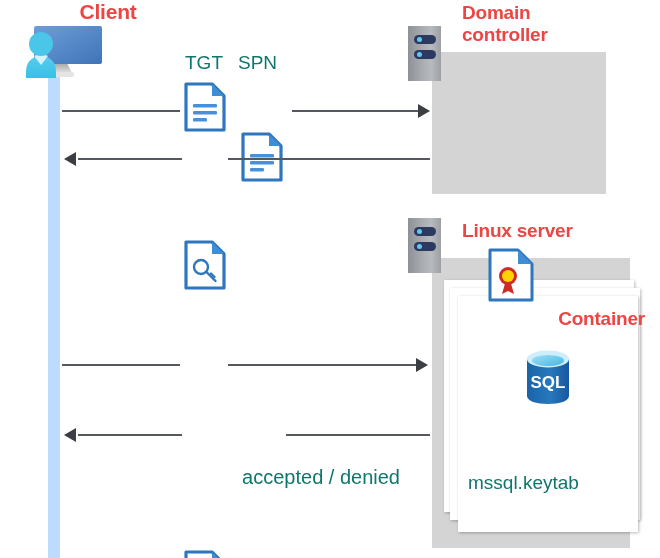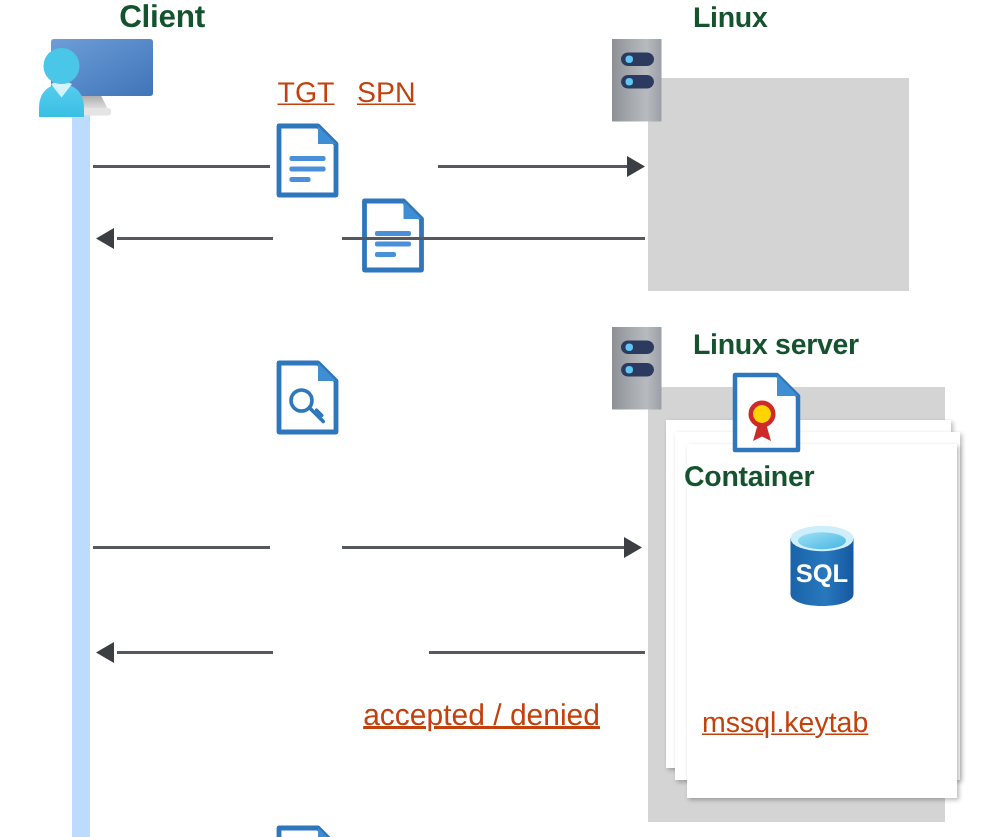--- a/index.html
+++ b/index.html
@@ -8,27 +8,27 @@
     font-family:"Liberation Sans","DejaVu Sans",sans-serif;
     color:#1a1a1a;
   }
   .abs{position:absolute;}
 
   
   #lifeline{left:48px;top:68px;width:12px;height:490px;background:#bddbff;}
 
   
   .heading{
-    font-weight:bold;color:#14532d;letter-spacing:-0.2px;
+    font-weight:bold;color:#ef4444;letter-spacing:-0.2px;
     line-height:1.18;
   }
   #client-title{left:38px;top:0px;width:140px;font-size:21px;text-align:center;}
   #dc-title{left:462px;top:2px;width:190px;font-size:19px;}
   #linux-title{left:462px;top:220px;width:200px;font-size:19px;}
-  #container-title{left:456px;top:308px;width:170px;font-size:19px;text-align:left;}
+  #container-title{left:475px;top:308px;width:170px;font-size:19px;text-align:right;}
 
   
   #dc-panel{left:432px;top:52px;width:174px;height:142px;background:#d4d4d4;}
   #linux-panel{left:432px;top:258px;width:198px;height:290px;background:#d4d4d4;}
 
   
   .rack{width:33px;height:55px;background:linear-gradient(90deg,#8d9196 0%,#a8acb1 42%,#b7bbc0 70%,#9ca0a5 100%);}
   .rack .bar{position:absolute;left:6px;width:22px;height:9px;border-radius:5px;background:#2b3a5e;}
   .rack .bar i{position:absolute;left:3px;top:2px;width:5px;height:5px;border-radius:50%;background:#5ec8f5;display:block;}
   #dc-rack{left:408px;top:26px;}
@@ -43,21 +43,21 @@
   #card3{left:444px;top:280px;width:190px;height:232px;}
   #card2{left:450px;top:288px;width:190px;height:232px;}
   #card1{left:458px;top:296px;width:180px;height:236px;}
 
   
   .line{height:2px;background:#55585c;}
   .arrowR{width:0;height:0;border-top:7px solid transparent;border-bottom:7px solid transparent;border-left:12px solid #3b3e42;}
   .arrowL{width:0;height:0;border-top:7px solid transparent;border-bottom:7px solid transparent;border-right:12px solid #3b3e42;}
 
   
-  .lbl{font-size:19px;color:#c2410c;text-decoration:underline;}
+  .lbl{font-size:19px;color:#0f766e;}
   #tgt-label{left:182px;top:52px;width:44px;text-align:center;}
   #spn-label{left:238px;top:52px;width:48px;text-align:left;}
   #accepted-denied{left:120px;top:466px;width:280px;text-align:right;font-size:20px;}
   #keytab-label{left:468px;top:472px;width:160px;text-align:left;font-size:19px;}
 
   
   .doc{position:relative;}
   .doc svg{display:block;}
 
   
@@ -71,21 +71,22 @@
 <div class="abs" id="dc-panel"></div>
 <div class="abs" id="linux-panel"></div>
 
 <div class="abs card" id="card3"></div>
 <div class="abs card" id="card2"></div>
 <div class="abs card" id="card1"></div>
 
 <div class="abs heading" id="client-title">Client</div>
 
 <div class="abs heading" id="dc-title">
-  <div>Linux</div>
+  <div>Domain</div>
+  <div>controller</div>
 </div>
 
 <div class="abs heading" id="linux-title">Linux server</div>
 <div class="abs heading" id="container-title">Container</div>
 
 <div class="abs rack" id="dc-rack">
   <span class="bar b1">
       <i></i>
     </span>
   <span class="bar b2">

